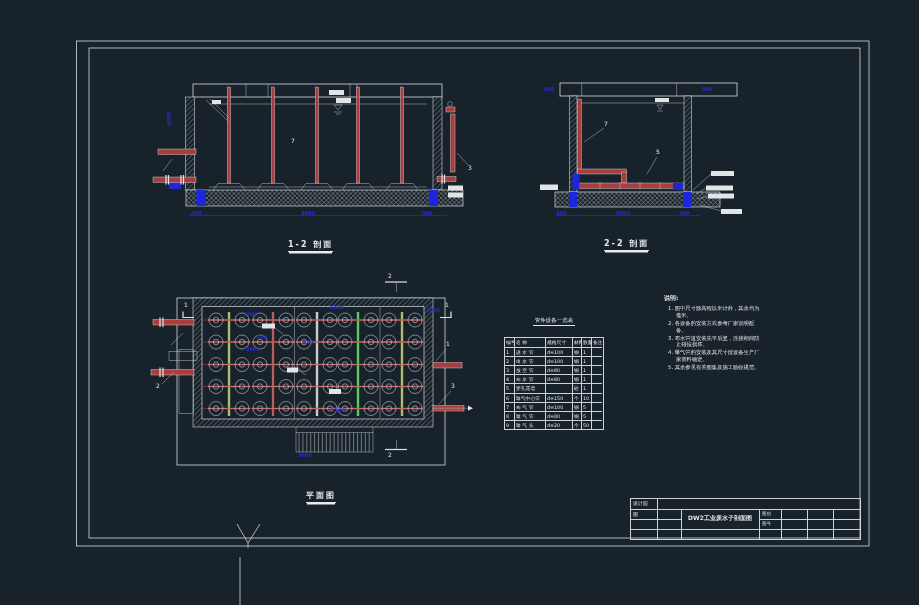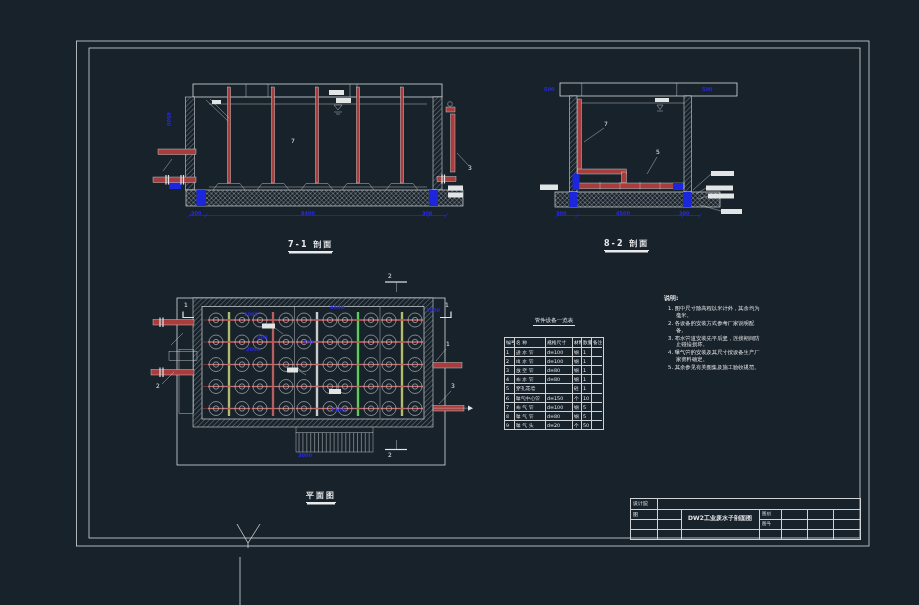--- a/index.html
+++ b/index.html
@@ -308,22 +308,22 @@
       <path d="M183 311.5 L183 317.5 L194 317.5" class="wthick"></path>
       <path d="M451 311.5 L451 317.5 L440 317.5" class="wthick"></path>
       <line x1="385" y1="282" x2="407" y2="282" class="wthick"></line>
       <line x1="396.5" y1="282" x2="396.5" y2="292" class="wt"></line>
       <line x1="385" y1="449.5" x2="407" y2="449.5" class="wthick"></line>
       <line x1="396.5" y1="440" x2="396.5" y2="449.5" class="wt"></line>
     </g>
   </g>
 </svg>
 
-<span class="abs cap" style="left:288px;top:239px">7-1 剖面</span>
-<span class="abs cap" style="left:604px;top:238px">8-2 剖面</span>
+<span class="abs cap" style="left:288px;top:239px">1-2 剖面</span>
+<span class="abs cap" style="left:604px;top:238px">2-2 剖面</span>
 <span class="abs cap" style="left:306px;top:490px">平面图</span>
 
 <span class="abs dim" style="left:191px;top:210px">300</span>
 <span class="abs dim" style="left:301px;top:210px">8400</span>
 <span class="abs dim" style="left:422px;top:210px">300</span>
 <span class="abs dimv" style="left:166px;top:112px">4500</span>
 <span class="abs dim" style="left:544px;top:86px">500</span>
 <span class="abs dim" style="left:702px;top:86px">500</span>
 <span class="abs dim" style="left:556px;top:210px">300</span>
 <span class="abs dim" style="left:616px;top:210px">4500</span>

